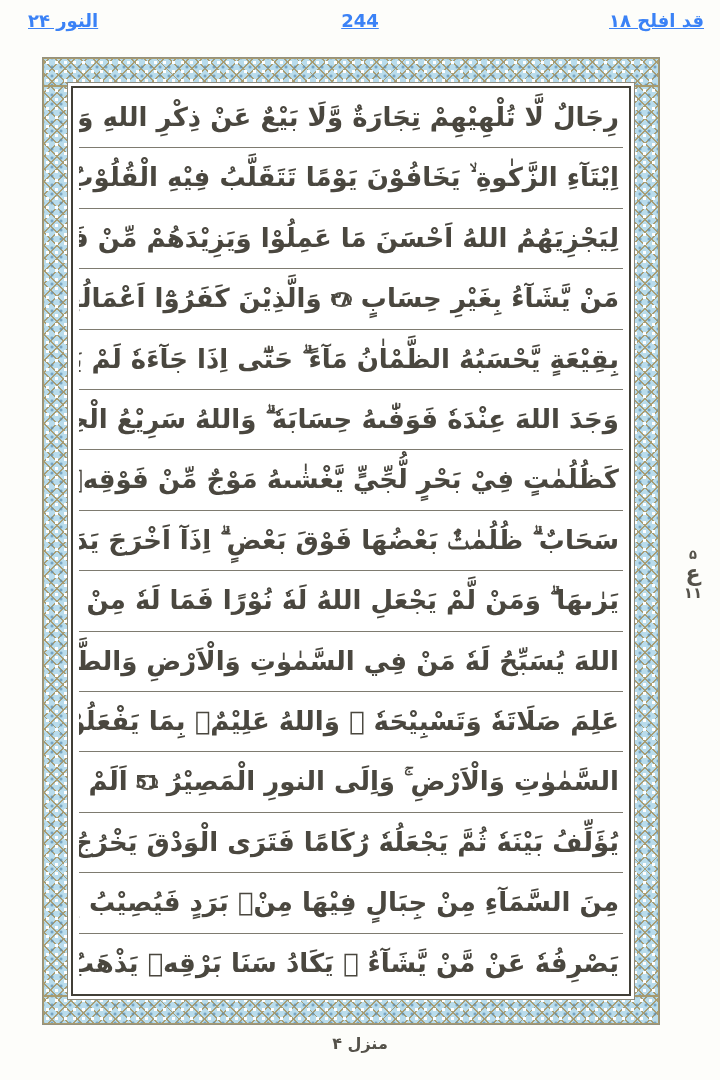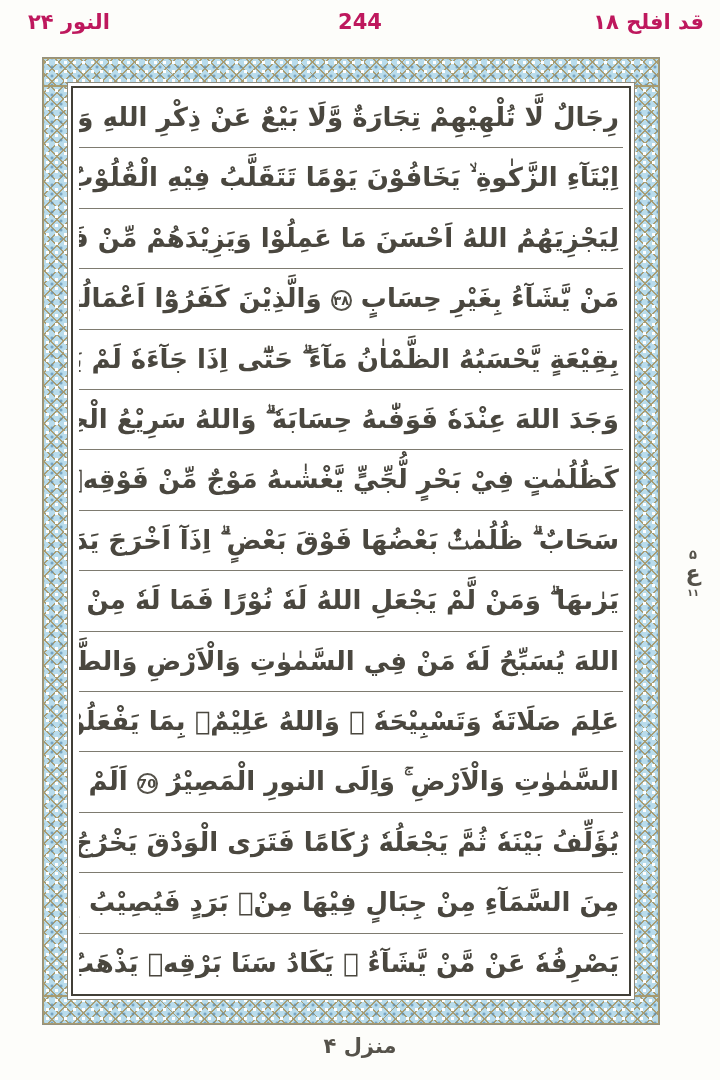--- a/index.html
+++ b/index.html
@@ -4,21 +4,21 @@
 <style>
   html,body{margin:0;padding:0;}
   body{
     width:720px;height:1080px;position:relative;
     background:#fdfdfa;
     font-family:"DejaVu Sans","Liberation Sans",sans-serif;
     color:#4a473f;
     overflow:hidden;
   }
   
-  .hdr{position:absolute;top:10px;font-size:21px;font-weight:bold;color:#be185d;direction:rtl;white-space:nowrap;}
+  .hdr{position:absolute;top:10px;font-size:18px;font-weight:bold;color:#3b82f6;direction:rtl;white-space:nowrap;text-decoration:underline;}
   .hdr-right{right:16px;}
   .hdr-center{left:50%;transform:translateX(-50%);}
   .hdr-left{left:28px;}
   
   .frame{
     position:absolute;left:42px;top:57px;width:618px;height:968px;
     border:1px solid #94917f;background:#ffffff;box-sizing:border-box;
   }
   .band{
     position:absolute;
@@ -55,38 +55,38 @@
     font-size:26px;font-weight:bold;color:#4a473f;
     border-bottom:1px solid #7e7b70;
     display:block;
     line-height:59px;
     padding:0 4px;
   }
   .line:last-child{border-bottom:none;}
   .ltxt:empty{display:none;}
   .vmark{
     display:inline-flex;align-items:center;justify-content:center;
-    width:21px;height:21px;border:2px solid #55524a;border-radius:50%;
-    font-size:13px;font-weight:bold;color:#4a473f;
+    width:21px;height:15px;border:2px solid #55524a;border-radius:50%;
+    font-size:17px;font-weight:bold;color:#4a473f;
     vertical-align:2px;line-height:1;box-sizing:border-box;
   }
   .vmark:empty{display:none;}
   
   .ruku{
     position:absolute;left:678px;top:548px;width:30px;
     display:flex;flex-direction:column;align-items:center;
     color:#55524a;font-weight:bold;direction:rtl;
   }
   .ruku .r-top{font-size:13px;line-height:14px;}
   .ruku .r-ain{font-size:22px;line-height:24px;}
-  .ruku .r-bottom{font-size:10px;line-height:14px;letter-spacing:1px;}
+  .ruku .r-bottom{font-size:15px;line-height:14px;letter-spacing:1px;}
   
   .footer{
     position:absolute;left:0;right:0;top:1034px;text-align:center;
-    font-size:21px;font-weight:bold;color:#55524a;direction:rtl;
+    font-size:16px;font-weight:bold;color:#55524a;direction:rtl;
   }
 </style>
 </head>
 <body>
 
 <div class="hdr hdr-right">قد افلح ۱۸</div>
 <div class="hdr hdr-center">244</div>
 <div class="hdr hdr-left">النور ۲۴</div>
 
 <div class="frame">
@@ -146,21 +146,21 @@
       
       
     </div>
     <div class="line">
       <span class="ltxt">عَلِمَ صَلَاتَهٗ وَتَسْبِيْحَهٗ ۗ وَاللهُ عَلِيْمٌۢ بِمَا يَفْعَلُوْنَ</span>
       
       
     </div>
     <div class="line">
       <span class="ltxt">السَّمٰوٰتِ وَالْاَرْضِ ۚ وَاِلَى النورِ الْمَصِيْرُ</span>
-      <span class="vmark">70</span>
+      <span class="vmark">51</span>
       <span class="ltxt">اَلَمْ تَرَ اَنَّ اللهَ يُزْجِيْ سَحَابًا ثُمَّ</span>
     </div>
     <div class="line">
       <span class="ltxt">يُؤَلِّفُ بَيْنَهٗ ثُمَّ يَجْعَلُهٗ رُكَامًا فَتَرَى الْوَدْقَ يَخْرُجُ مِنْ خِلٰلِهٖ ۚ وَيُنَزِّلُ</span>
       
       
     </div>
     <div class="line">
       <span class="ltxt">مِنَ السَّمَآءِ مِنْ جِبَالٍ فِيْهَا مِنْۢ بَرَدٍ فَيُصِيْبُ بِهٖ مَنْ يَّشَآءُ وَ</span>
       

